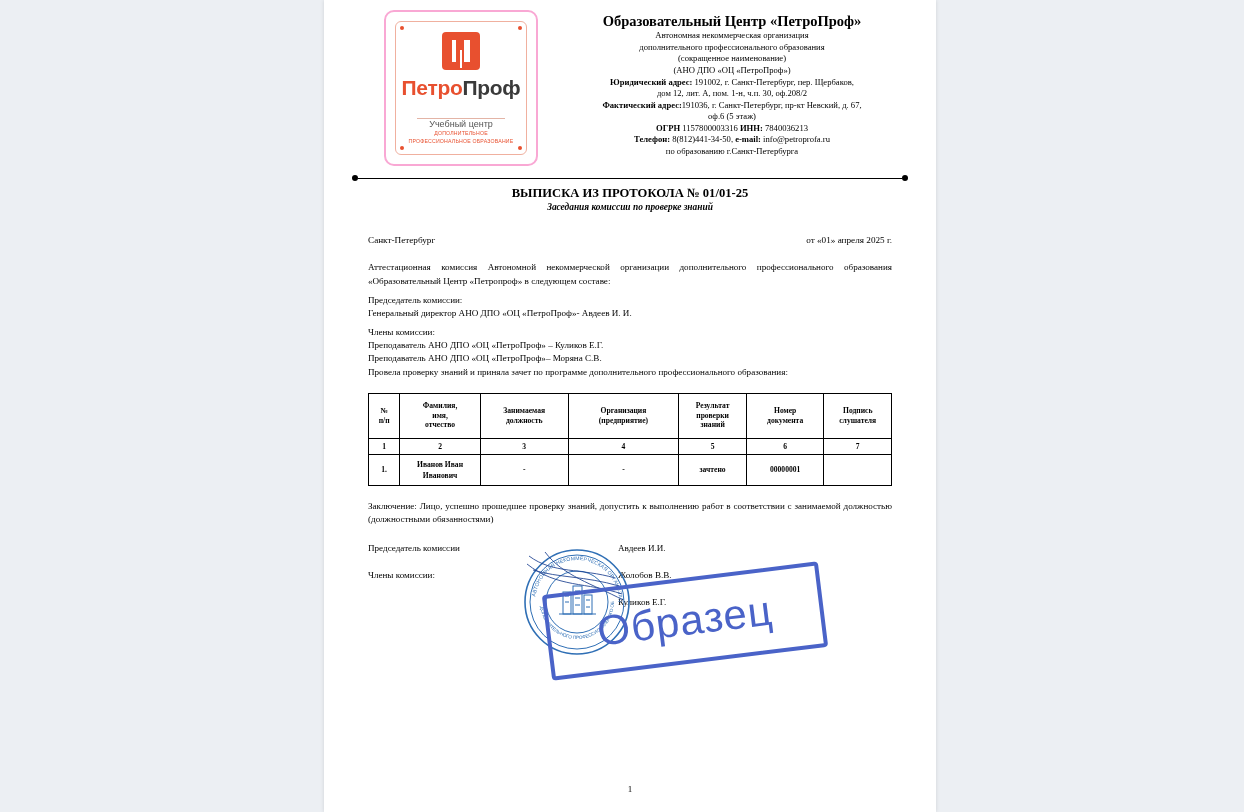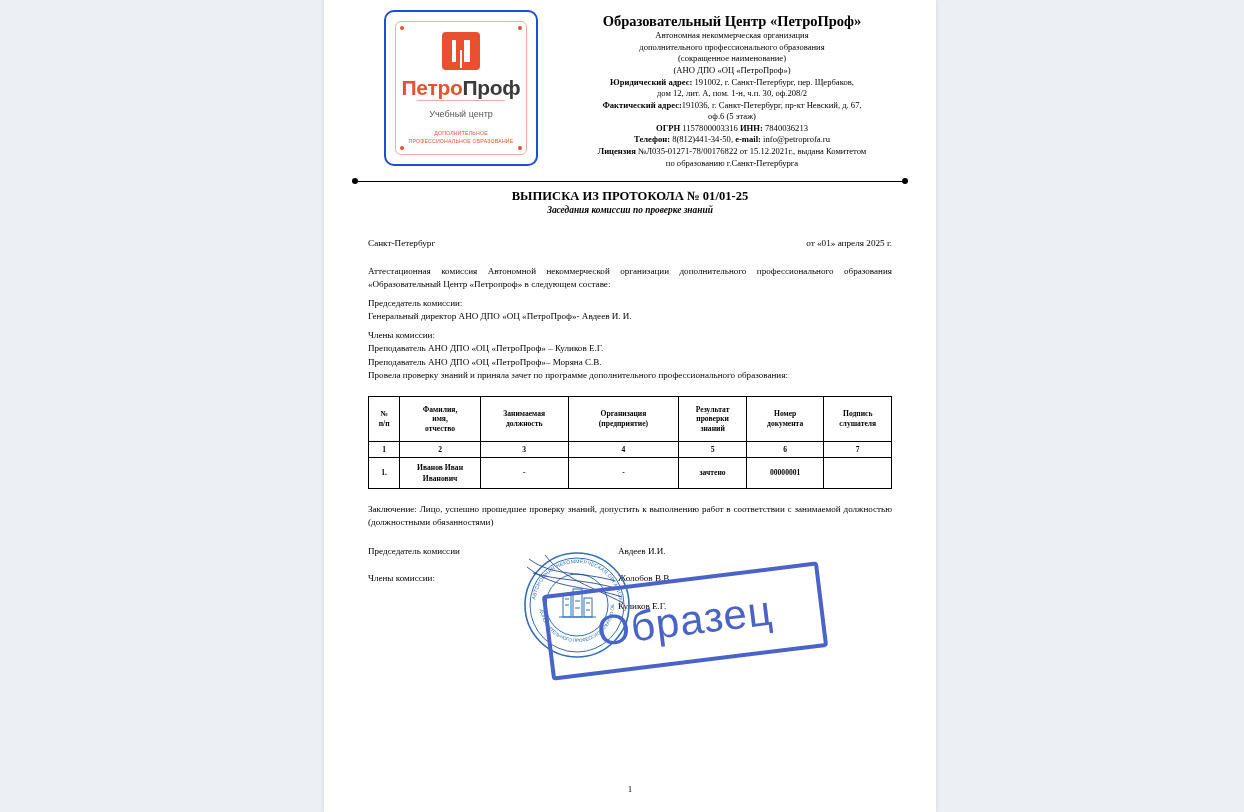--- a/index.html
+++ b/index.html
@@ -30,21 +30,21 @@
 
   
   .header {
     display: flex;
     align-items: flex-start;
     padding: 8px 18px 0 60px;
   }
   .logo-box {
     width: 150px;
     height: 152px;
-    border: 2px solid #1d4ed8;
+    border: 2px solid #f9a8d4;
     border-radius: 10px;
     position: relative;
     flex: 0 0 auto;
     background: #fff;
     margin-top: 2px;
   }
   .logo-inner {
     position: absolute;
     left: 9px; top: 9px; right: 9px; bottom: 9px;
     border: 1px solid #f0b09f;
@@ -82,26 +82,26 @@
   .logo-word {
     font-family: "Liberation Sans", sans-serif;
     font-size: 21px;
     font-weight: bold;
     letter-spacing: -0.3px;
     white-space: nowrap;
   }
   .logo-word .a { color: #e8502f; }
   .logo-word .b { color: #3a3a3a; }
   .logo-sub {
-    margin-top: 0;
+    margin-top: 18px;
     font-family: "Liberation Sans", sans-serif;
     font-size: 9px;
     color: #555;
     border-top: 1px solid #e3b4a6;
-    padding-top: 8px;
+    padding-top: 0;
     width: 88px;
     text-align: center;
   }
   .logo-foot {
     position: absolute;
     bottom: 8px;
     left: 0; right: 0;
     text-align: center;
     font-family: "Liberation Sans", sans-serif;
     font-size: 5.2px;
@@ -296,23 +296,20 @@
         <div class="org-line">дом 12, лит. А, пом. 1-н, ч.п. 30, оф.208/2</div>
         <div class="org-line">
           <b>Фактический адрес:</b><span>191036, г. Санкт-Петербург, пр-кт Невский, д. 67,</span>
         </div>
         <div class="org-line">оф.6 (5 этаж)</div>
         <div class="org-line">
           <b>ОГРН</b><span> 1157800003316 </span><b>ИНН:</b><span> 7840036213</span>
         </div>
         <div class="org-line">
           <b>Телефон:</b><span> 8(812)441-34-50, </span><b>e-mail:</b><span> info@petroprofa.ru</span>
-        </div>
-        <div class="org-line">
-          <b>Лицензия</b><span> №Л035-01271-78/00176822 от 15.12.2021г., выдана Комитетом</span>
         </div>
         <div class="org-line">по образованию г.Санкт-Петербурга</div>
       </div>
     </div>
 
     <div class="rule-wrap">
       <span class="rule-dot l"></span>
       <span class="rule"></span>
       <span class="rule-dot r"></span>
     </div>

